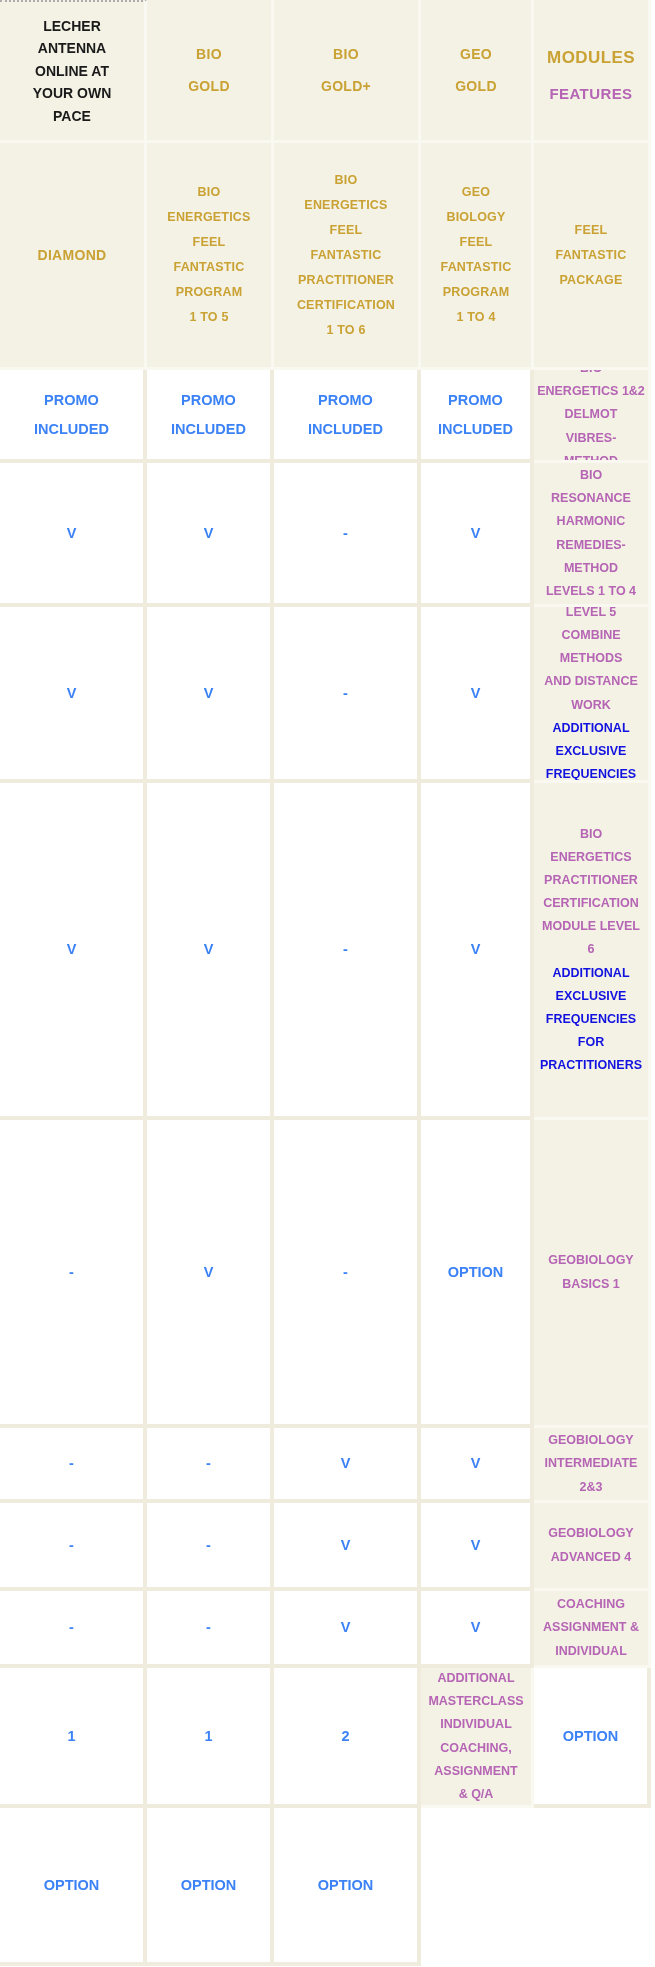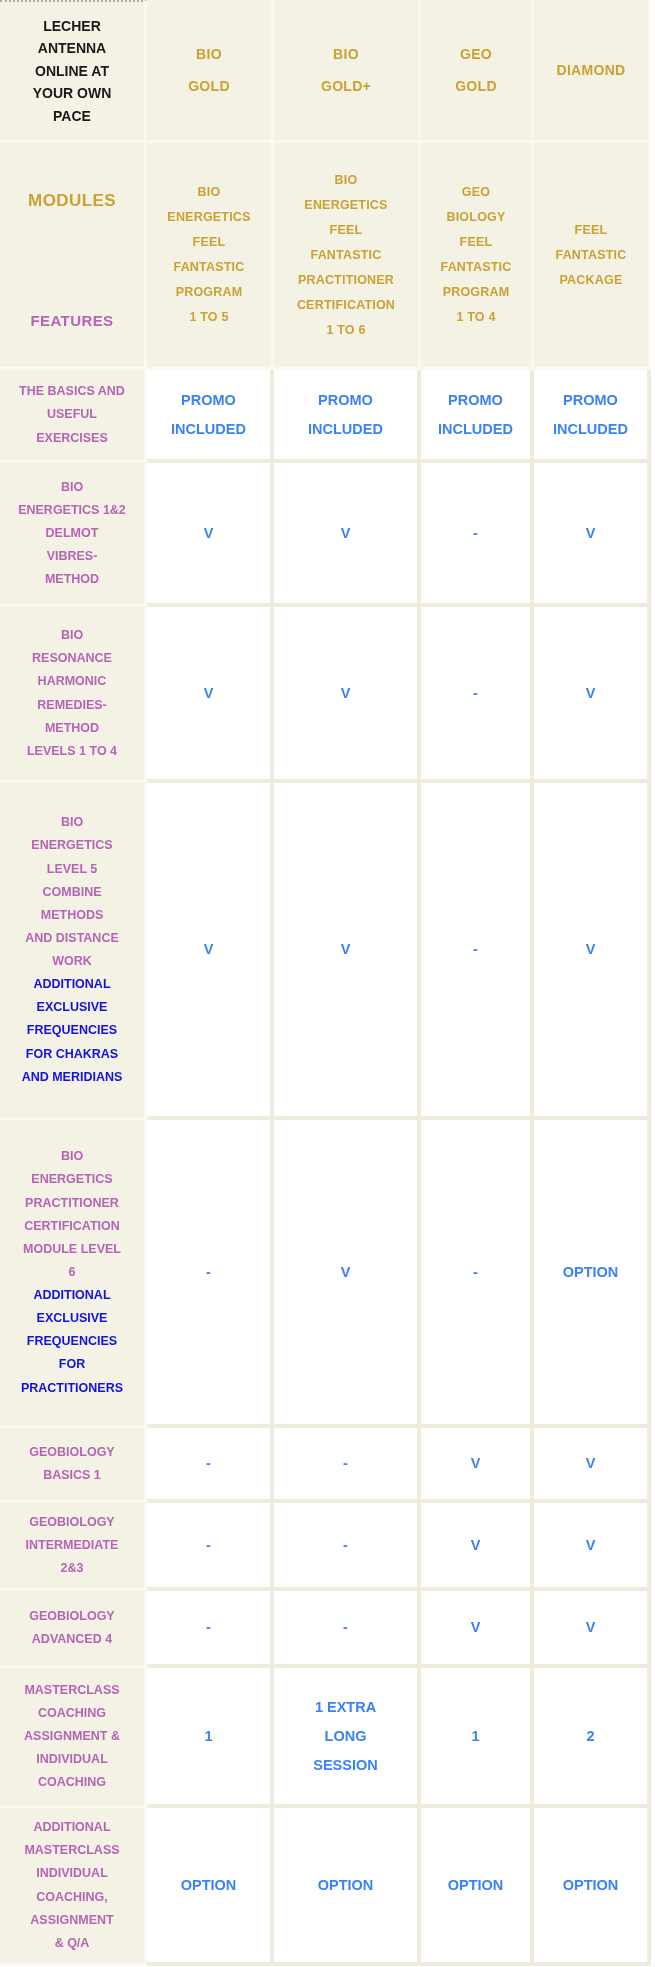--- a/index.html
+++ b/index.html
@@ -94,26 +94,26 @@
 ANTENNA
 ONLINE AT
 YOUR OWN
 PACE</div>
   <div class="cell hcell pkg">BIO
 GOLD</div>
   <div class="cell hcell pkg">BIO
 GOLD+</div>
   <div class="cell hcell pkg">GEO
 GOLD</div>
-  <div class="cell hcell pkg">DIAMOND</div>
-
   <div class="cell hcell corner2">
     <span class="modules-heading">MODULES</span>
     <span class="features-heading">FEATURES</span>
   </div>
+
+  <div class="cell hcell pkg">DIAMOND</div>
   <div class="cell hcell module">BIO
 ENERGETICS
 FEEL
 FANTASTIC
 PROGRAM
 1 TO 5</div>
   <div class="cell hcell module">BIO
 ENERGETICS
 FEEL
 FANTASTIC
@@ -123,23 +123,20 @@
   <div class="cell hcell module">GEO
 BIOLOGY
 FEEL
 FANTASTIC
 PROGRAM
 1 TO 4</div>
   <div class="cell hcell module">FEEL
 FANTASTIC
 PACKAGE</div>
 
-  <div class="cell lbl feat">THE BASICS AND
-USEFUL
-EXERCISES</div>
   <div class="cell val">PROMO
 INCLUDED</div>
   <div class="cell val">PROMO
 INCLUDED</div>
   <div class="cell val">PROMO
 INCLUDED</div>
   <div class="cell val">PROMO
 INCLUDED</div>
 
   <div class="cell lbl feat">BIO
@@ -221,23 +218,20 @@
   <div class="cell val">-</div>
   <div class="cell val">V</div>
   <div class="cell val">V</div>
 
   <div class="cell lbl feat">MASTERCLASS
 COACHING
 ASSIGNMENT &amp;
 INDIVIDUAL
 COACHING</div>
   <div class="cell val">1</div>
-  <div class="cell val">1 EXTRA
-LONG
-SESSION</div>
   <div class="cell val">1</div>
   <div class="cell val">2</div>
 
   <div class="cell lbl feat">ADDITIONAL
 MASTERCLASS
 INDIVIDUAL
 COACHING,
 ASSIGNMENT
 &amp; Q/A</div>
   <div class="cell val">OPTION</div>

